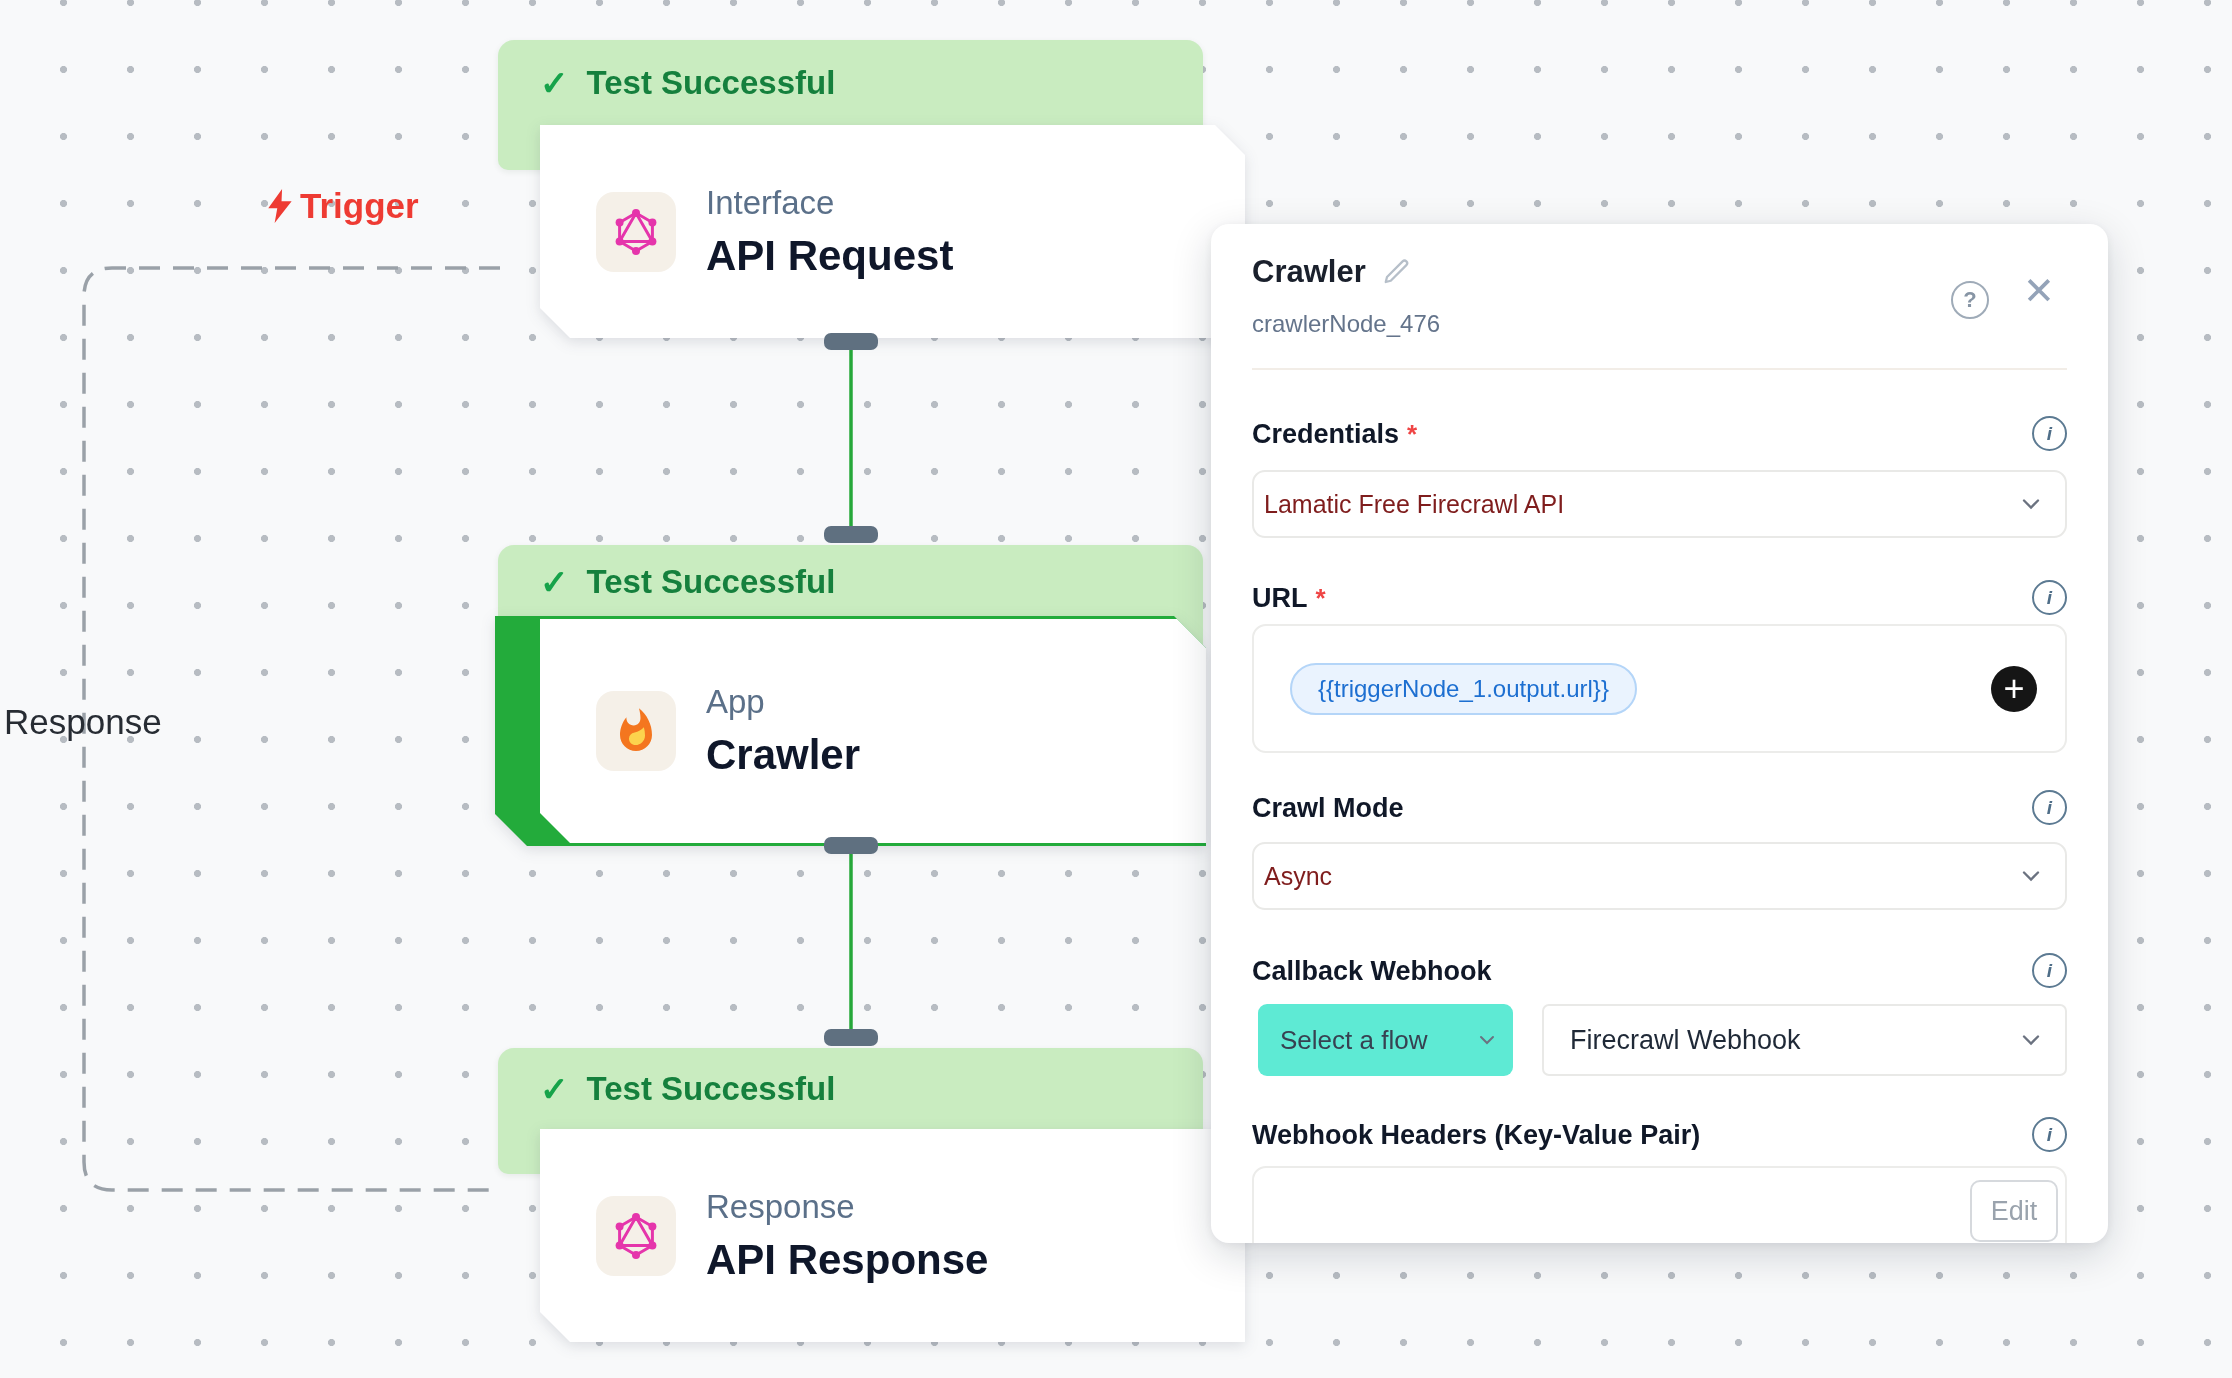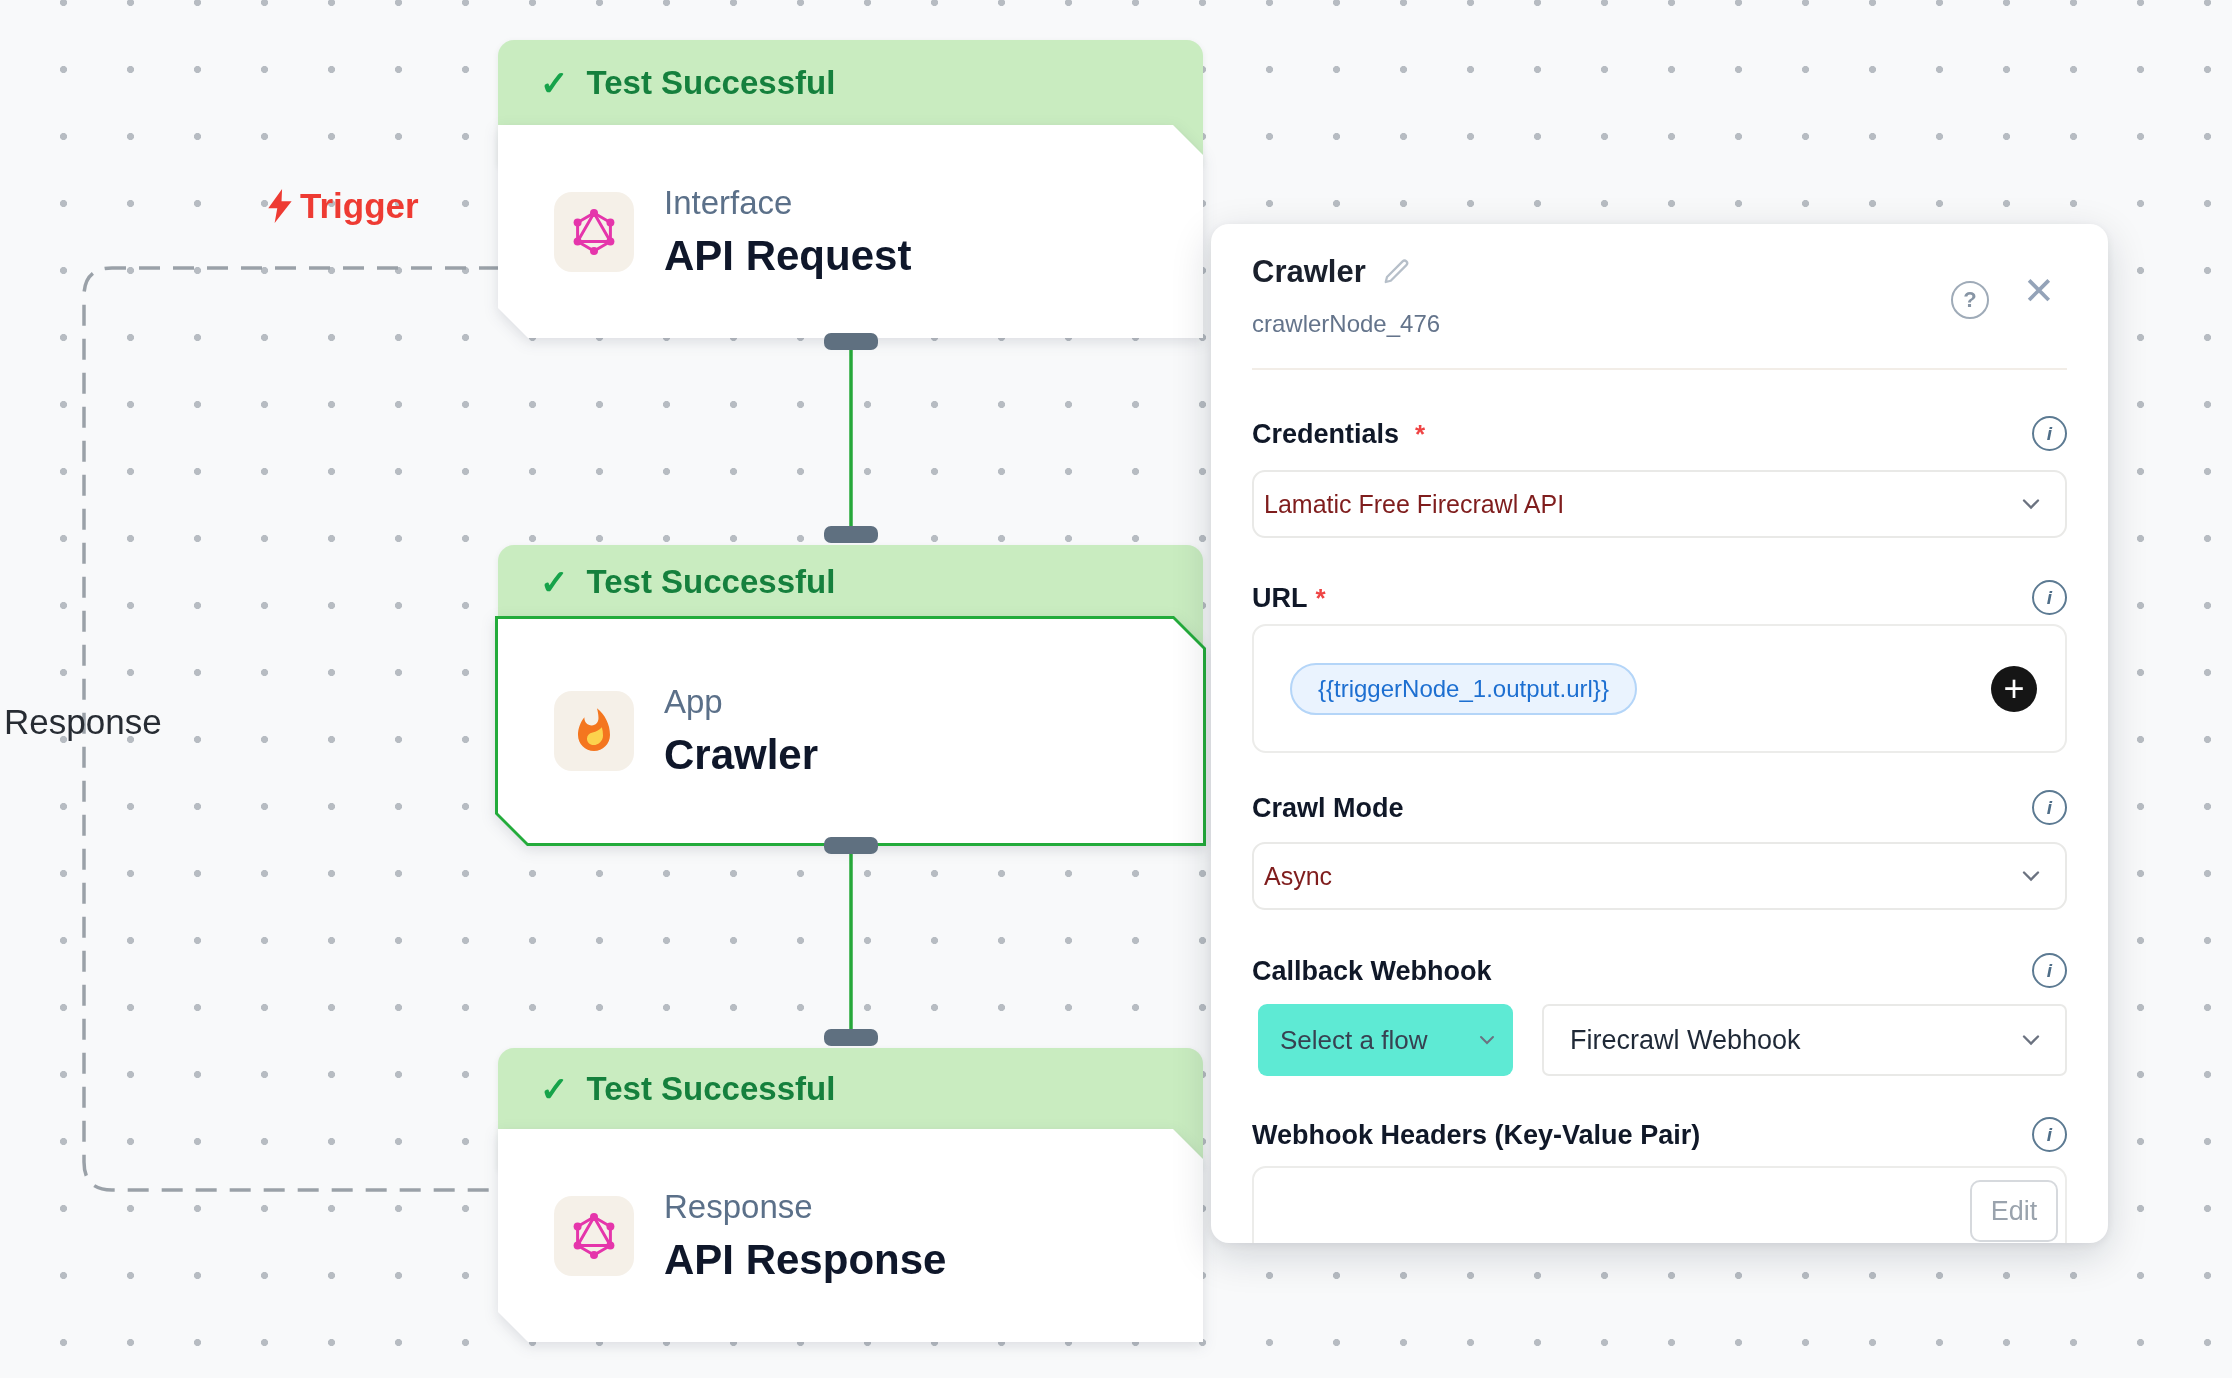--- a/index.html
+++ b/index.html
@@ -20,21 +20,21 @@
   
   .banner { position:absolute; width:705px; background:#c9ecc0; border-radius:16px 16px 10px 10px;
     box-shadow:0 2px 6px rgba(30,60,30,.08); }
   .banner-inner { display:flex; align-items:center; padding-left:42px; gap:18px;
     color:#15803d; font-size:33px; font-weight:700; }
   .banner-inner .check { font-size:34px; color:#16a34a; }
 
   .cardshadow { position:absolute; filter:drop-shadow(0 4px 7px rgba(30,41,59,.13)); }
   .card { width:100%; height:100%; background:#ffffff; display:flex; align-items:center;
     padding-left:56px; gap:30px;
-    clip-path:polygon(0 0, calc(100% - 30px) 0, 100% 30px, 100% 100%, 30px 100%, 0 calc(100% - 30px)); }
+    clip-path:polygon(0 0, calc(100% - 30px) 0, 100% 30px, 100% 100%, 30px 100%, 0 calc(100% - 30px));margin-left:42px; }
   .sel-underlay { position:absolute; background:#23ab3b;
     clip-path:polygon(0 0, calc(100% - 32px) 0, 100% 32px, 100% 100%, 32px 100%, 0 calc(100% - 32px)); }
   .sel-underlay .card { position:absolute; left:3px; top:3px; width:calc(100% - 6px); height:calc(100% - 6px); }
 
   .tile { width:80px; height:80px; background:#f5f0e8; border-radius:18px;
     display:flex; align-items:center; justify-content:center; flex:0 0 auto; }
   .ncat { font-size:33px; color:#5b7089; margin-bottom:10px; }
   .ntitle { font-size:42px; font-weight:700; color:#0f172a; }
 
   .handle { position:absolute; left:824px; width:54px; height:17px; background:#5f7080; border-radius:7px; }
@@ -202,21 +202,21 @@
       <span class="p-title">Crawler</span>
       <svg width="30" height="30" viewBox="0 0 24 24" fill="none" stroke="#b6bfc9" stroke-width="1.8" stroke-linecap="round" stroke-linejoin="round">
         <path d="M16.5 3.5a2.1 2.1 0 0 1 3 3L7 19l-4 1 1-4 12.5-12.5z"></path>
       </svg>
     </div>
     <div class="p-subtitle">crawlerNode_476</div>
     <div class="help-btn">?</div>
     <div class="close-btn">✕</div>
     <div class="p-divider"></div>
 
-    <div class="f-label-row" style="top:190px;gap:8px;">
+    <div class="f-label-row" style="top:190px;">
       <span class="f-label">Credentials</span>
       <span class="req">*</span>
       <span class="info-btn">i</span>
     </div>
     <div class="select" style="top:246px;">
       <span>Lamatic Free Firecrawl API</span>
       <svg class="chev" width="28" height="28" viewBox="0 0 24 24" fill="none" stroke="#6b7280" stroke-width="2" stroke-linecap="round">
           <path d="M6 9l6 6 6-6"></path>
         </svg>
     </div>

